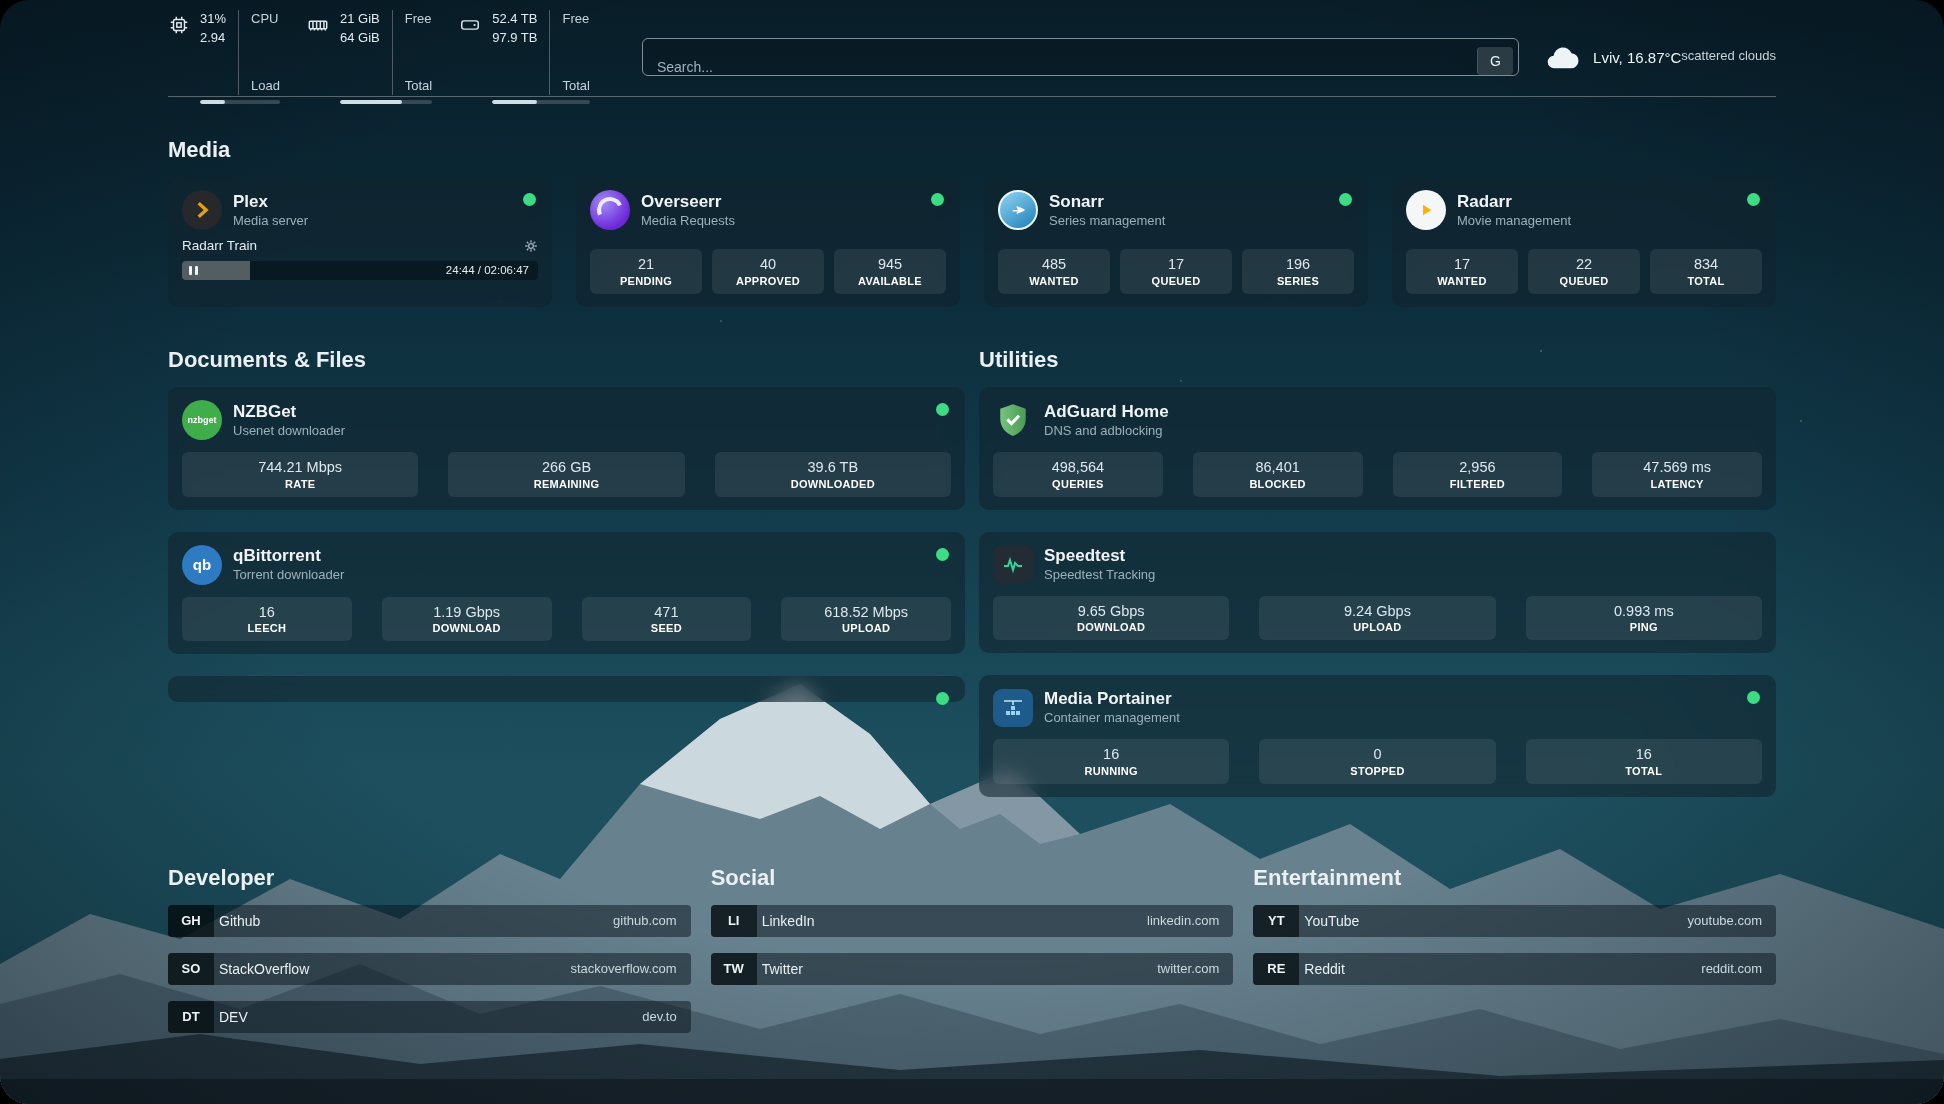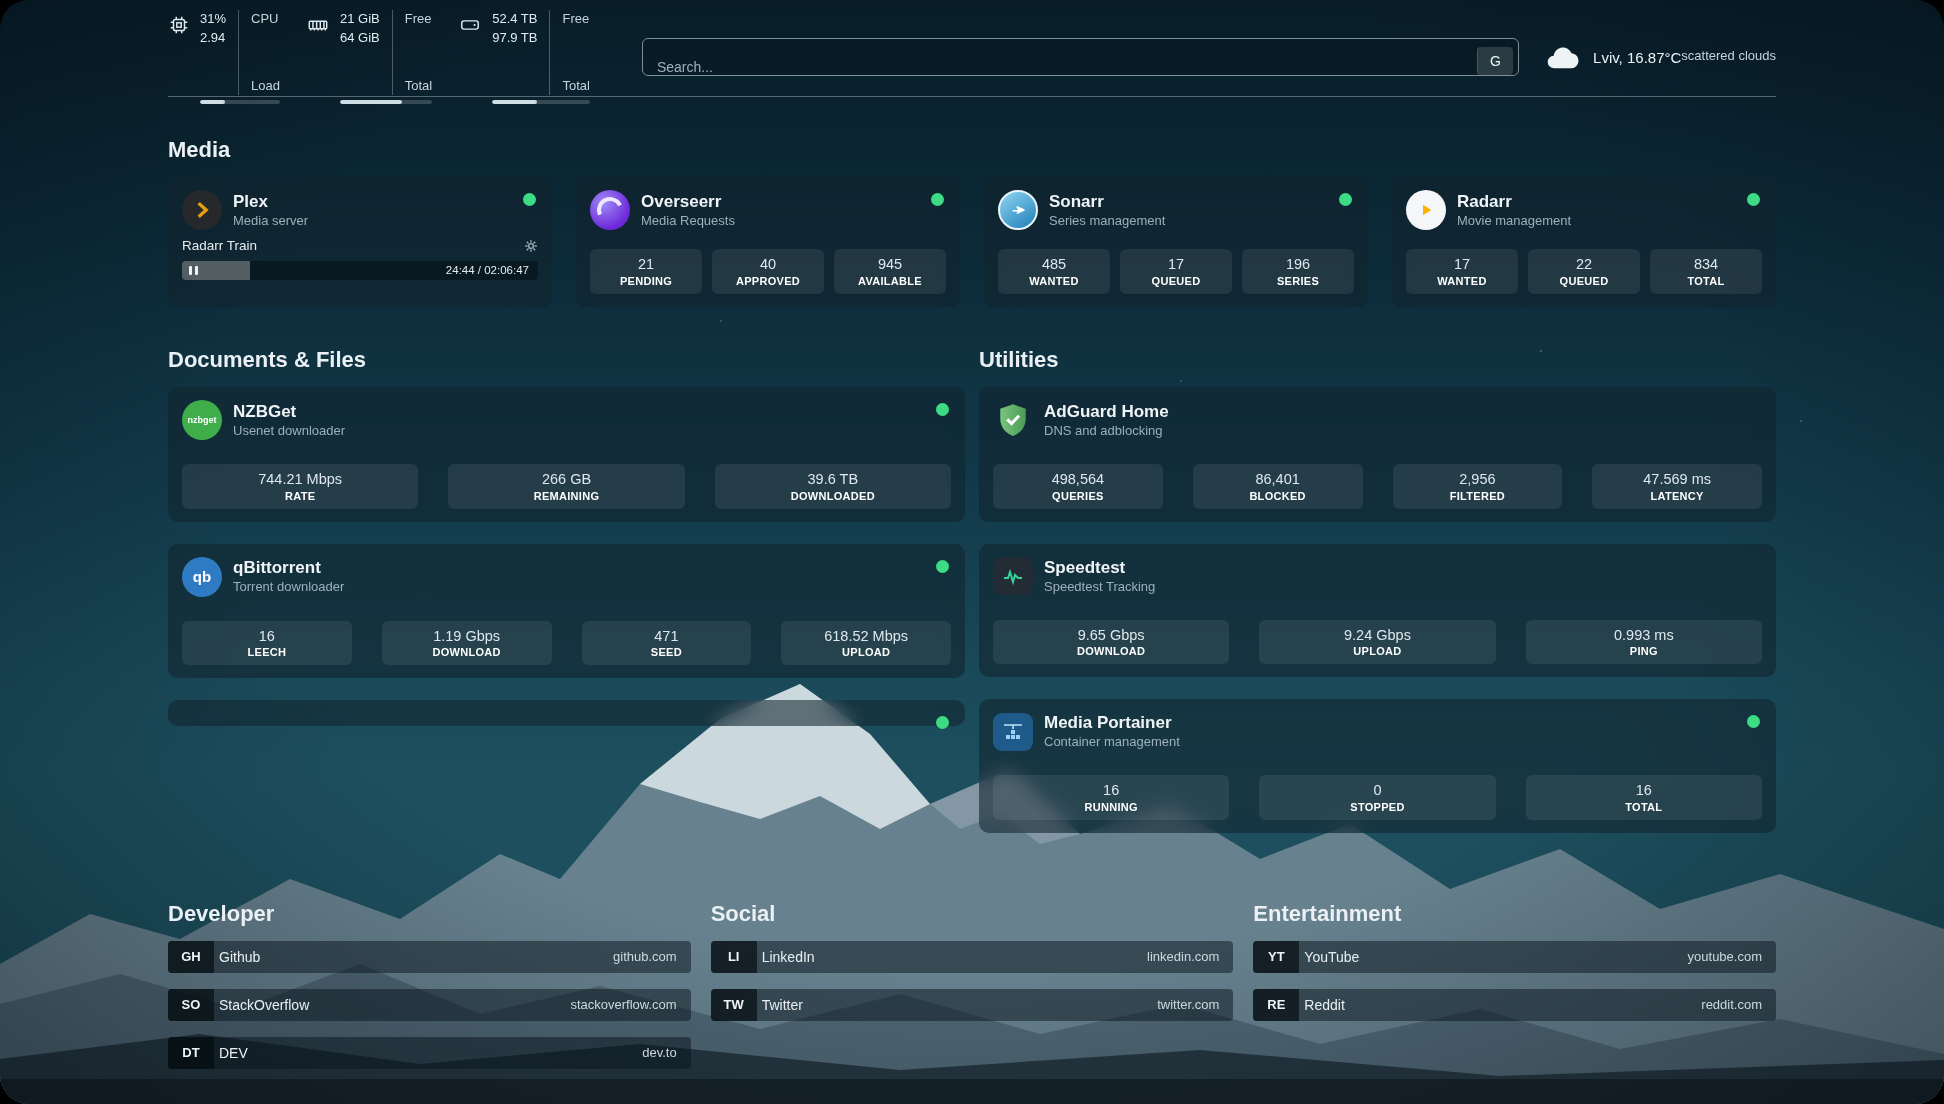--- a/index.html
+++ b/index.html
@@ -47,21 +47,21 @@
   .card { position:relative; background:rgba(17,36,47,.58); border-radius:10px; padding:13px 14px; backdrop-filter:blur(9px); cursor:pointer; }
   .card.media { flex:1; height:130px; display:flex; flex-direction:column; }
   .app-head { display:flex; align-items:center; gap:11px; }
   .app-icon { width:40px; height:40px; flex:0 0 40px; display:flex; align-items:center; justify-content:center; }
   .app-names { display:flex; flex-direction:column; line-height:1.3; }
   .app-name { font-size:17px; font-weight:600; color:#f0f4f7; }
   .app-sub { font-size:13px; color:#9db1bb; }
   .dot { position:absolute; top:16px; right:16px; width:13px; height:13px; border-radius:50%; }
 
   .stats { display:flex; gap:10px; margin-top:auto; }
-  .card.flat .stats { margin-top:24px;gap:30px; }
+  .card.flat .stats { margin-top:12px;gap:30px; }
   .stat { flex:1; background:rgba(255,255,255,.08); border-radius:6px; text-align:center; padding:6px 4px 7px; }
   .stat .v { font-size:14.5px; color:#dfe8ee; line-height:1.35; }
   .stat .l { font-size:11px; font-weight:bold; color:#fff; letter-spacing:.3px; }
 
   
   .np { margin-top:8px; display:flex; flex-direction:column; gap:8px; }
   .np-row1 { display:flex; align-items:center; justify-content:space-between; }
   .np-title { font-size:13.5px; color:#e6edf1; }
   .np-bar { position:relative; height:19px; border-radius:4px; background:rgba(0,0,0,.34); overflow:hidden; }
   .np-fill { height:100%; background:rgba(255,255,255,.3); }

